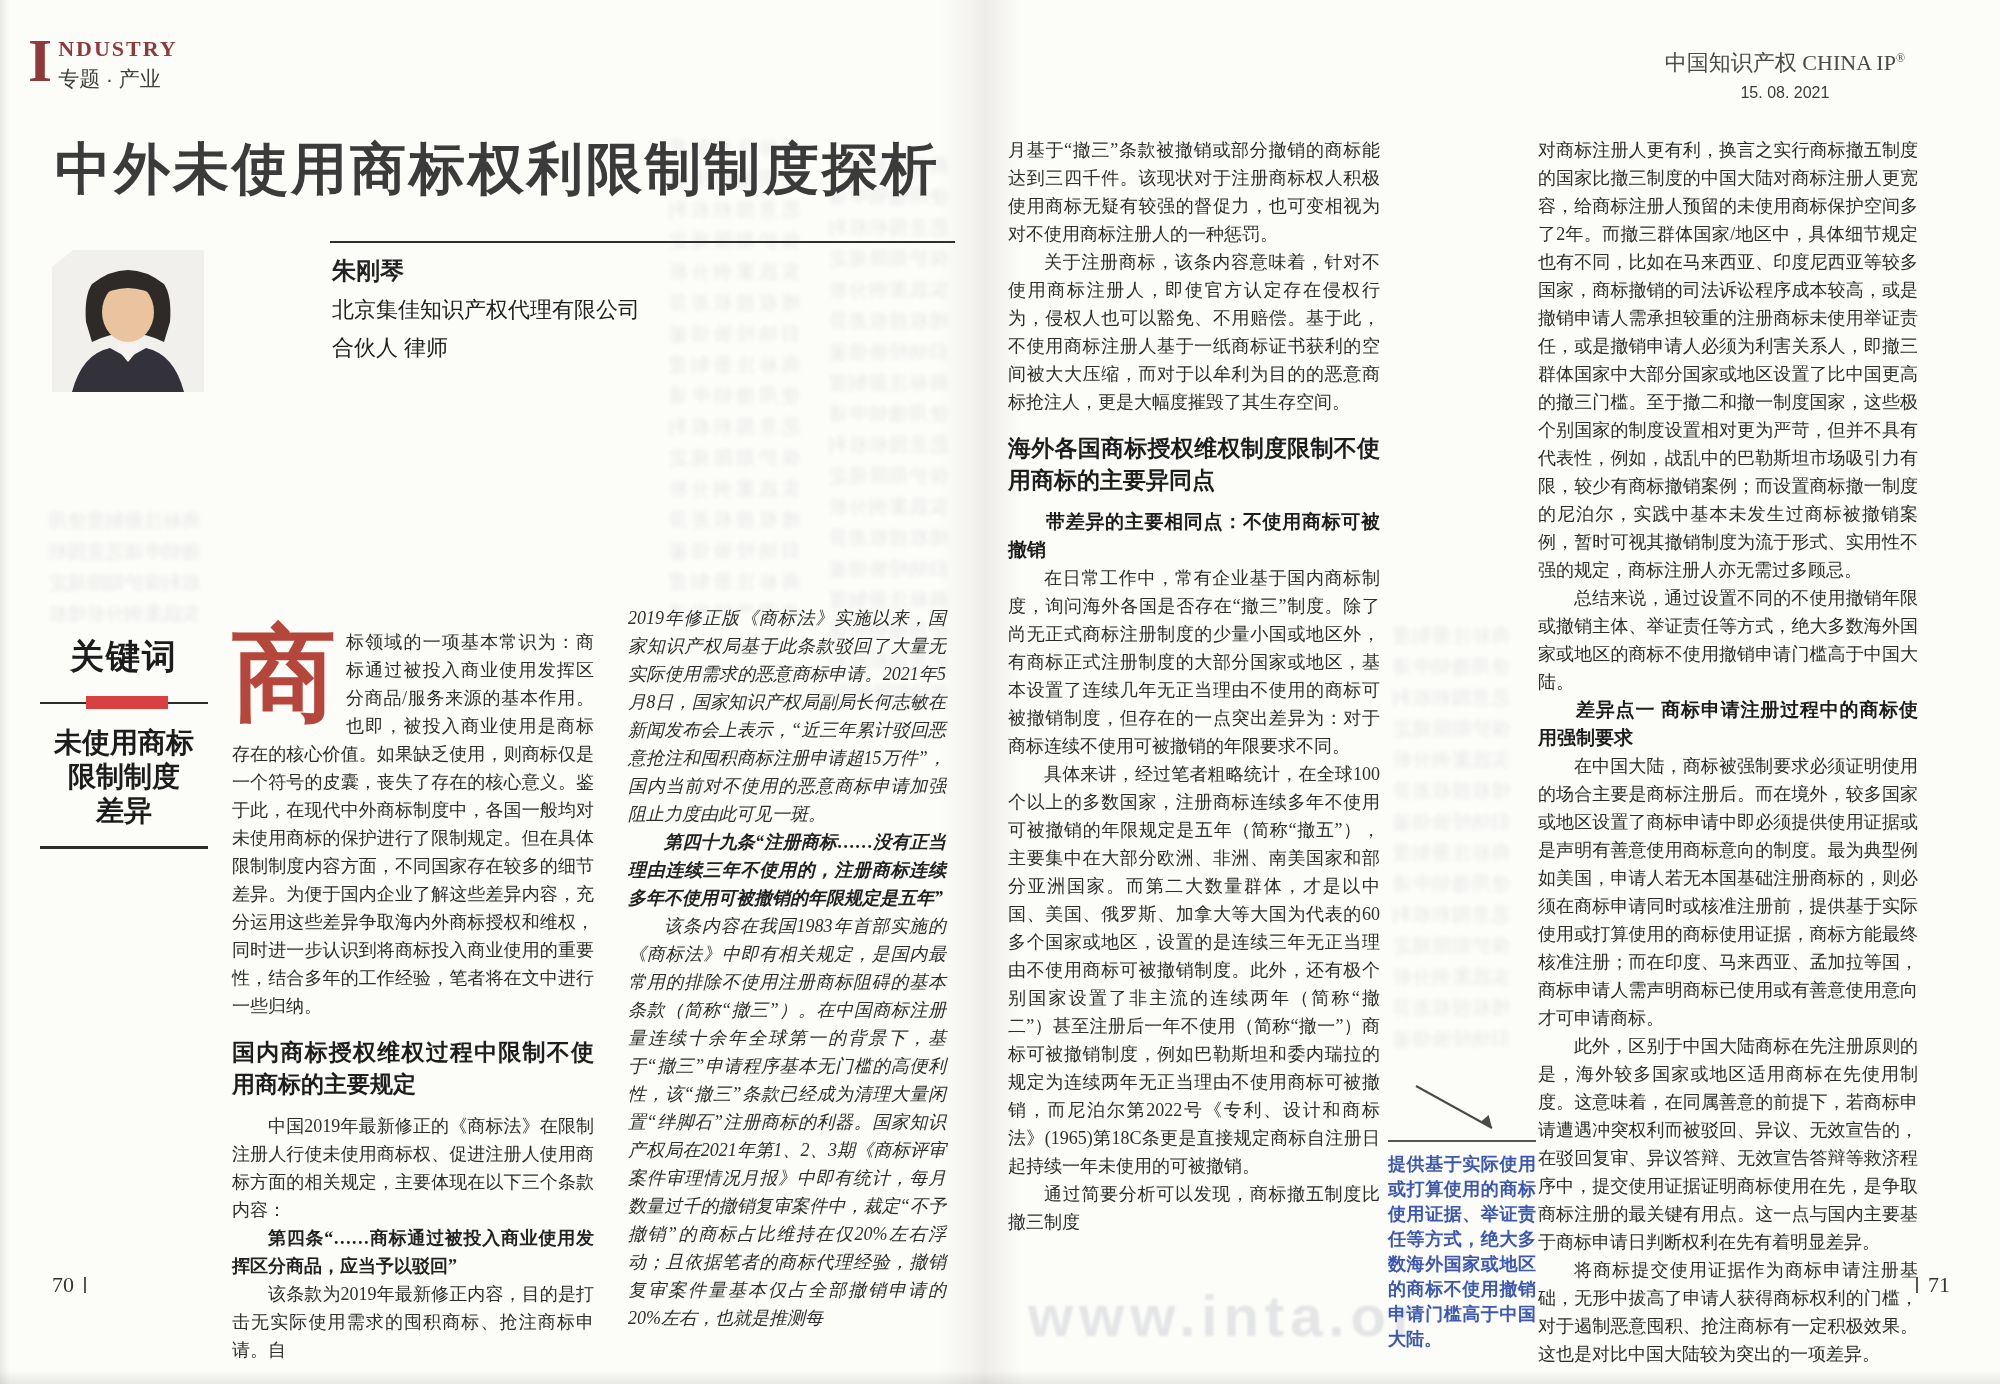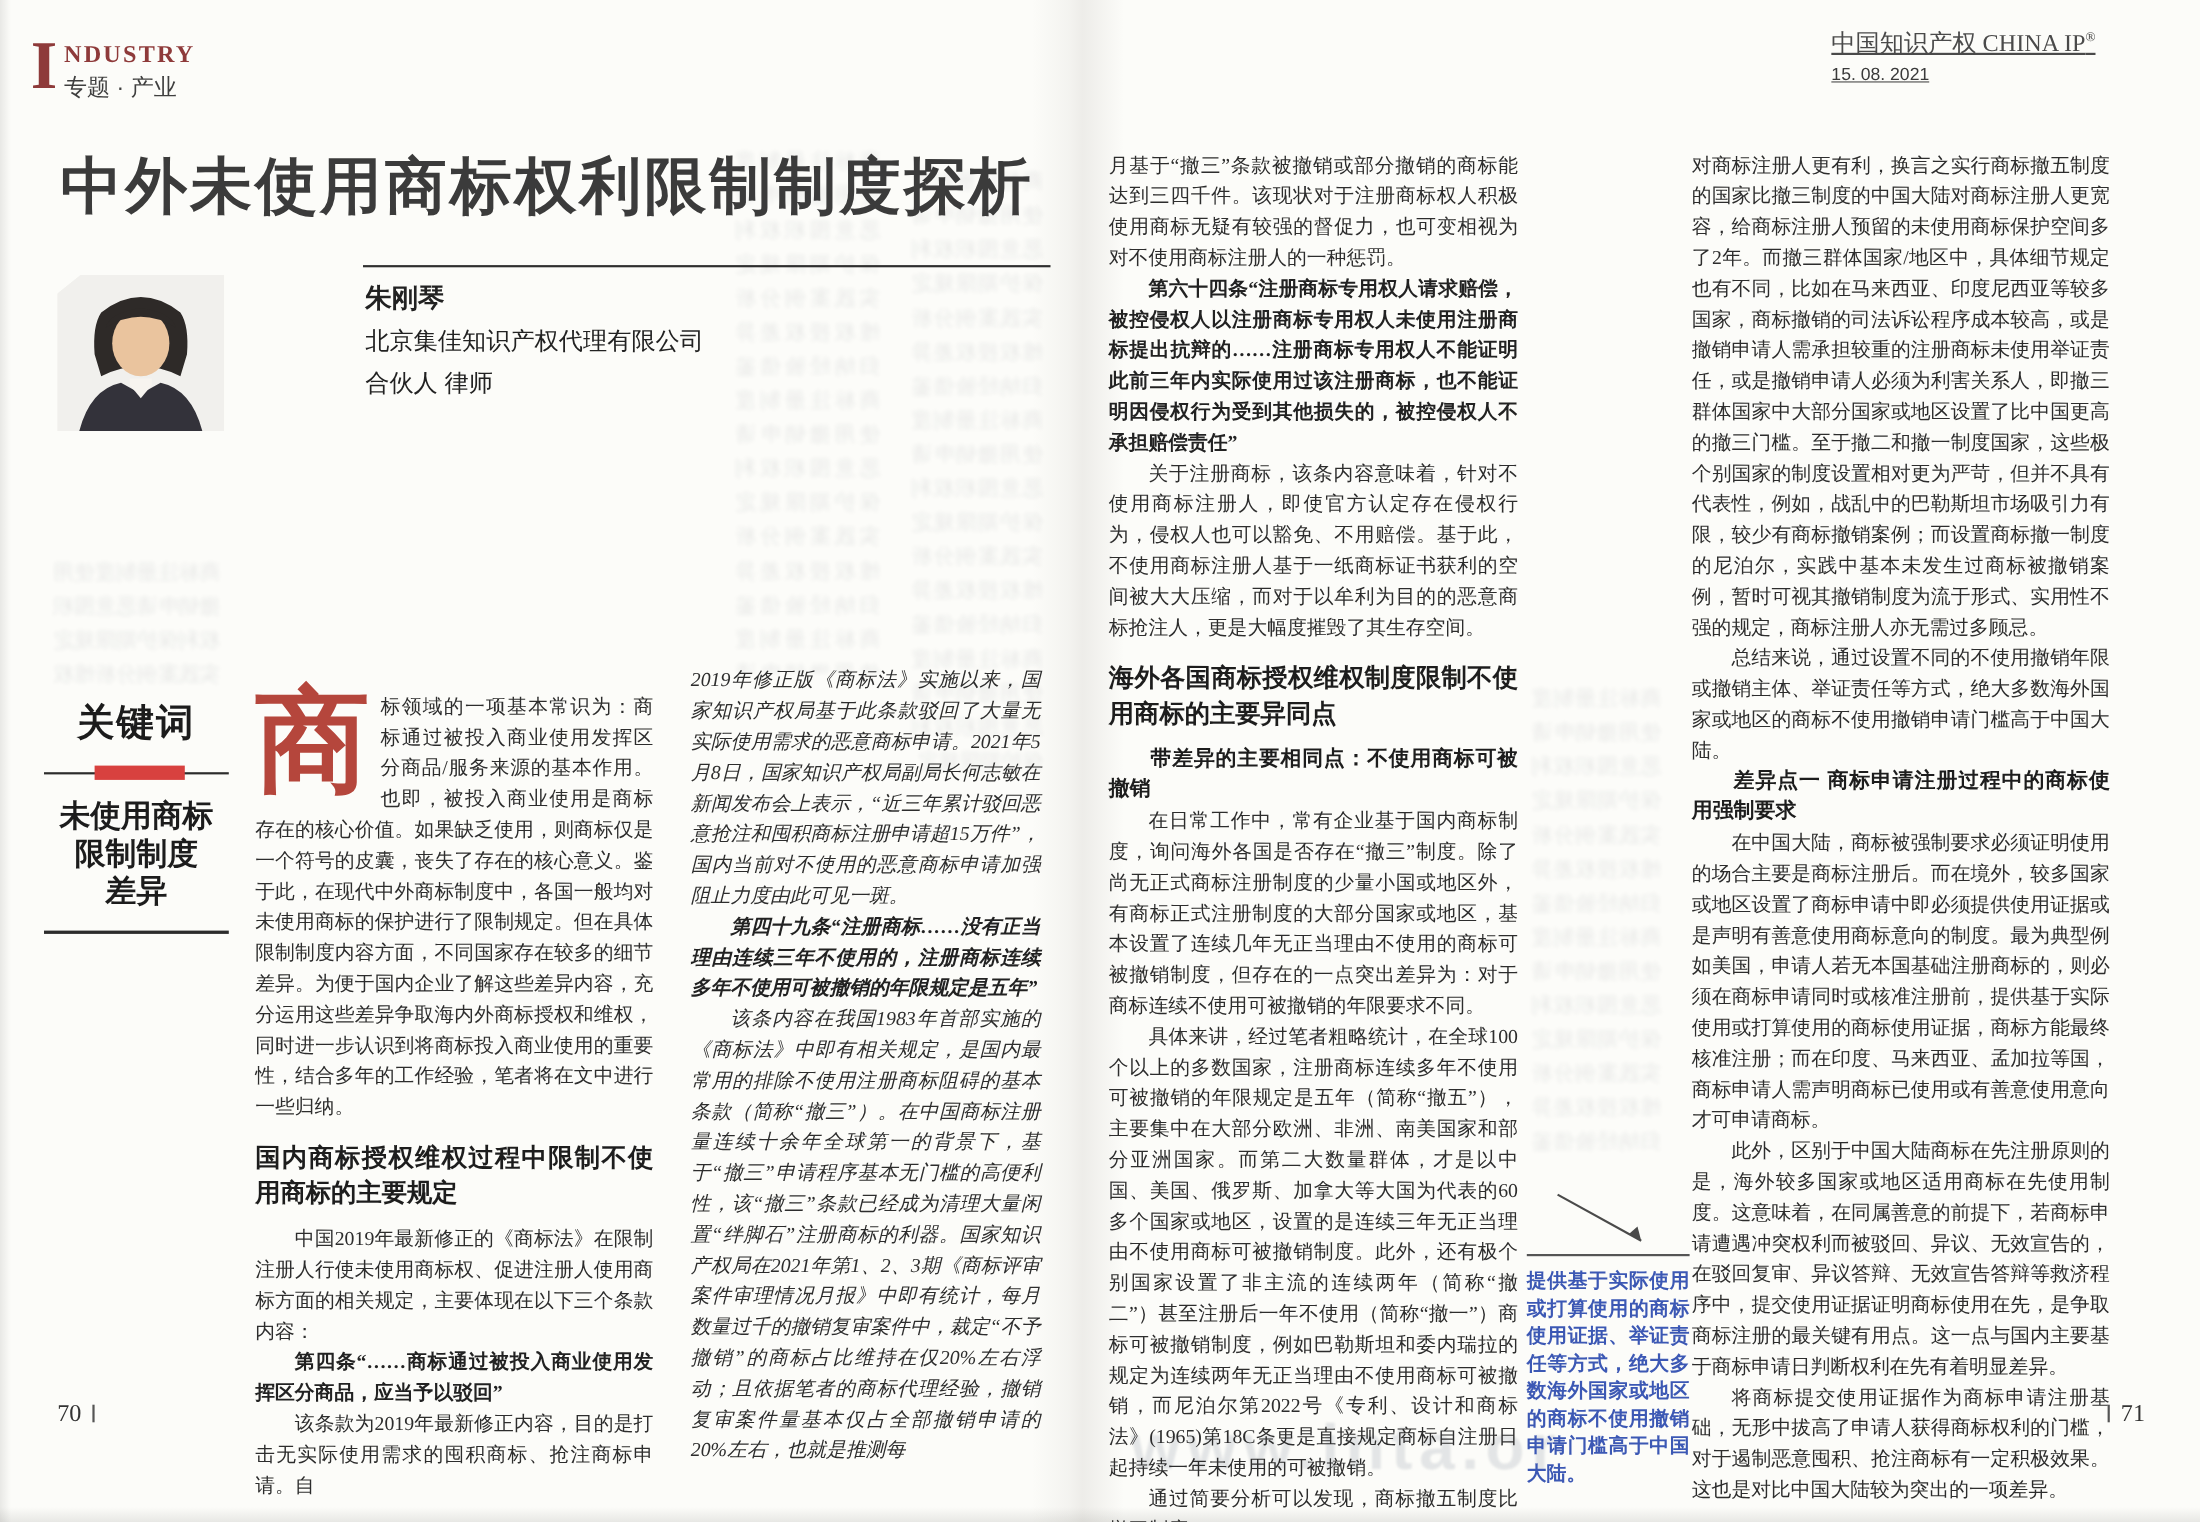--- a/index.html
+++ b/index.html
@@ -6,21 +6,21 @@
   .spread{position:relative;width:2000px;height:1384px;background:#fcfcf9;overflow:hidden;
           font-family:"Liberation Serif","DejaVu Serif",serif;color:#2f2f2f;}
   .abs{position:absolute;}
 
   
   .brand{left:28px;top:32px;display:flex;align-items:flex-start;}
   .brand-i{font-size:62px;line-height:56px;color:#8e3a3a;font-weight:bold;}
   .brand-txt{margin-left:6px;padding-top:4px;}
   .brand-rest{font-size:22px;letter-spacing:2px;color:#8e3a3a;font-weight:bold;}
   .brand-sub{font-size:21px;color:#3f3f3f;margin-top:3px;font-family:"Liberation Sans","DejaVu Sans",sans-serif;}
-  .hdr-right{right:95px;top:24px;text-align:left;color:#4a4a4a;text-decoration:underline;}
+  .hdr-right{right:95px;top:48px;text-align:center;color:#4a4a4a;}
   .hdr-journal{font-size:22px;}
   .hdr-journal sup{font-size:12px;}
   .hdr-date{font-size:16px;color:#3a3a3a;margin-top:6px;font-family:"Liberation Sans","DejaVu Sans",sans-serif;}
 
   
   .main-title{left:55px;top:132px;font-size:56px;font-weight:bold;letter-spacing:3px;color:#3b3b3b;
               font-family:"Liberation Sans","DejaVu Sans",sans-serif;}
   .author-rule{left:330px;top:241px;width:625px;height:2px;background:#2f2f2f;}
   .photo{left:52px;top:250px;width:152px;height:142px;background:#f3f2ef;
          clip-path:polygon(14% 0,100% 0,100% 100%,0 100%,0 12%);}
@@ -152,21 +152,20 @@
       <p class="para law">第四条“……商标通过被投入商业使用发挥区分商品，应当予以驳回”</p>
       <p class="para body">该条款为2019年最新修正内容，目的是打击无实际使用需求的囤积商标、抢注商标申请。自</p>
     </div>
   <div class="abs col col-b">
       <p class="para cont">2019年修正版《商标法》实施以来，国家知识产权局基于此条款驳回了大量无实际使用需求的恶意商标申请。2021年5月8日，国家知识产权局副局长何志敏在新闻发布会上表示，“近三年累计驳回恶意抢注和囤积商标注册申请超15万件”，国内当前对不使用的恶意商标申请加强阻止力度由此可见一斑。</p>
       <p class="para law">第四十九条“注册商标……没有正当理由连续三年不使用的，注册商标连续多年不使用可被撤销的年限规定是五年”</p>
       <p class="para body">该条内容在我国1983年首部实施的《商标法》中即有相关规定，是国内最常用的排除不使用注册商标阻碍的基本条款（简称“撤三”）。在中国商标注册量连续十余年全球第一的背景下，基于“撤三”申请程序基本无门槛的高便利性，该“撤三”条款已经成为清理大量闲置“绊脚石”注册商标的利器。国家知识产权局在2021年第1、2、3期《商标评审案件审理情况月报》中即有统计，每月数量过千的撤销复审案件中，裁定“不予撤销”的商标占比维持在仅20%左右浮动；且依据笔者的商标代理经验，撤销复审案件量基本仅占全部撤销申请的20%左右，也就是推测每</p>
     </div>
   <div class="abs col col-c">
       <p class="para cont">月基于“撤三”条款被撤销或部分撤销的商标能达到三四千件。该现状对于注册商标权人积极使用商标无疑有较强的督促力，也可变相视为对不使用商标注册人的一种惩罚。</p>
-      <p class="para law">第六十四条“注册商标专用权人请求赔偿，被控侵权人以注册商标专用权人未使用注册商标提出抗辩的……注册商标专用权人不能证明此前三年内实际使用过该注册商标，也不能证明因侵权行为受到其他损失的，被控侵权人不承担赔偿责任”</p>
       <p class="para body">关于注册商标，该条内容意味着，针对不使用商标注册人，即使官方认定存在侵权行为，侵权人也可以豁免、不用赔偿。基于此，不使用商标注册人基于一纸商标证书获利的空间被大大压缩，而对于以牟利为目的的恶意商标抢注人，更是大幅度摧毁了其生存空间。</p>
       <p class="para heading">海外各国商标授权维权制度限制不使用商标的主要异同点</p>
       <p class="para subheading">带差异的主要相同点：不使用商标可被撤销</p>
       <p class="para body">在日常工作中，常有企业基于国内商标制度，询问海外各国是否存在“撤三”制度。除了尚无正式商标注册制度的少量小国或地区外，有商标正式注册制度的大部分国家或地区，基本设置了连续几年无正当理由不使用的商标可被撤销制度，但存在的一点突出差异为：对于商标连续不使用可被撤销的年限要求不同。</p>
       <p class="para body">具体来讲，经过笔者粗略统计，在全球100个以上的多数国家，注册商标连续多年不使用可被撤销的年限规定是五年（简称“撤五”），主要集中在大部分欧洲、非洲、南美国家和部分亚洲国家。而第二大数量群体，才是以中国、美国、俄罗斯、加拿大等大国为代表的60多个国家或地区，设置的是连续三年无正当理由不使用商标可被撤销制度。此外，还有极个别国家设置了非主流的连续两年（简称“撤二”）甚至注册后一年不使用（简称“撤一”）商标可被撤销制度，例如巴勒斯坦和委内瑞拉的规定为连续两年无正当理由不使用商标可被撤销，而尼泊尔第2022号《专利、设计和商标法》(1965)第18C条更是直接规定商标自注册日起持续一年未使用的可被撤销。</p>
       <p class="para body">通过简要分析可以发现，商标撤五制度比撤三制度</p>
     </div>
   <div class="abs col col-d">
       <p class="para cont">对商标注册人更有利，换言之实行商标撤五制度的国家比撤三制度的中国大陆对商标注册人更宽容，给商标注册人预留的未使用商标保护空间多了2年。而撤三群体国家/地区中，具体细节规定也有不同，比如在马来西亚、印度尼西亚等较多国家，商标撤销的司法诉讼程序成本较高，或是撤销申请人需承担较重的注册商标未使用举证责任，或是撤销申请人必须为利害关系人，即撤三群体国家中大部分国家或地区设置了比中国更高的撤三门槛。至于撤二和撤一制度国家，这些极个别国家的制度设置相对更为严苛，但并不具有代表性，例如，战乱中的巴勒斯坦市场吸引力有限，较少有商标撤销案例；而设置商标撤一制度的尼泊尔，实践中基本未发生过商标被撤销案例，暂时可视其撤销制度为流于形式、实用性不强的规定，商标注册人亦无需过多顾忌。</p>
       <p class="para body">总结来说，通过设置不同的不使用撤销年限或撤销主体、举证责任等方式，绝大多数海外国家或地区的商标不使用撤销申请门槛高于中国大陆。</p>

